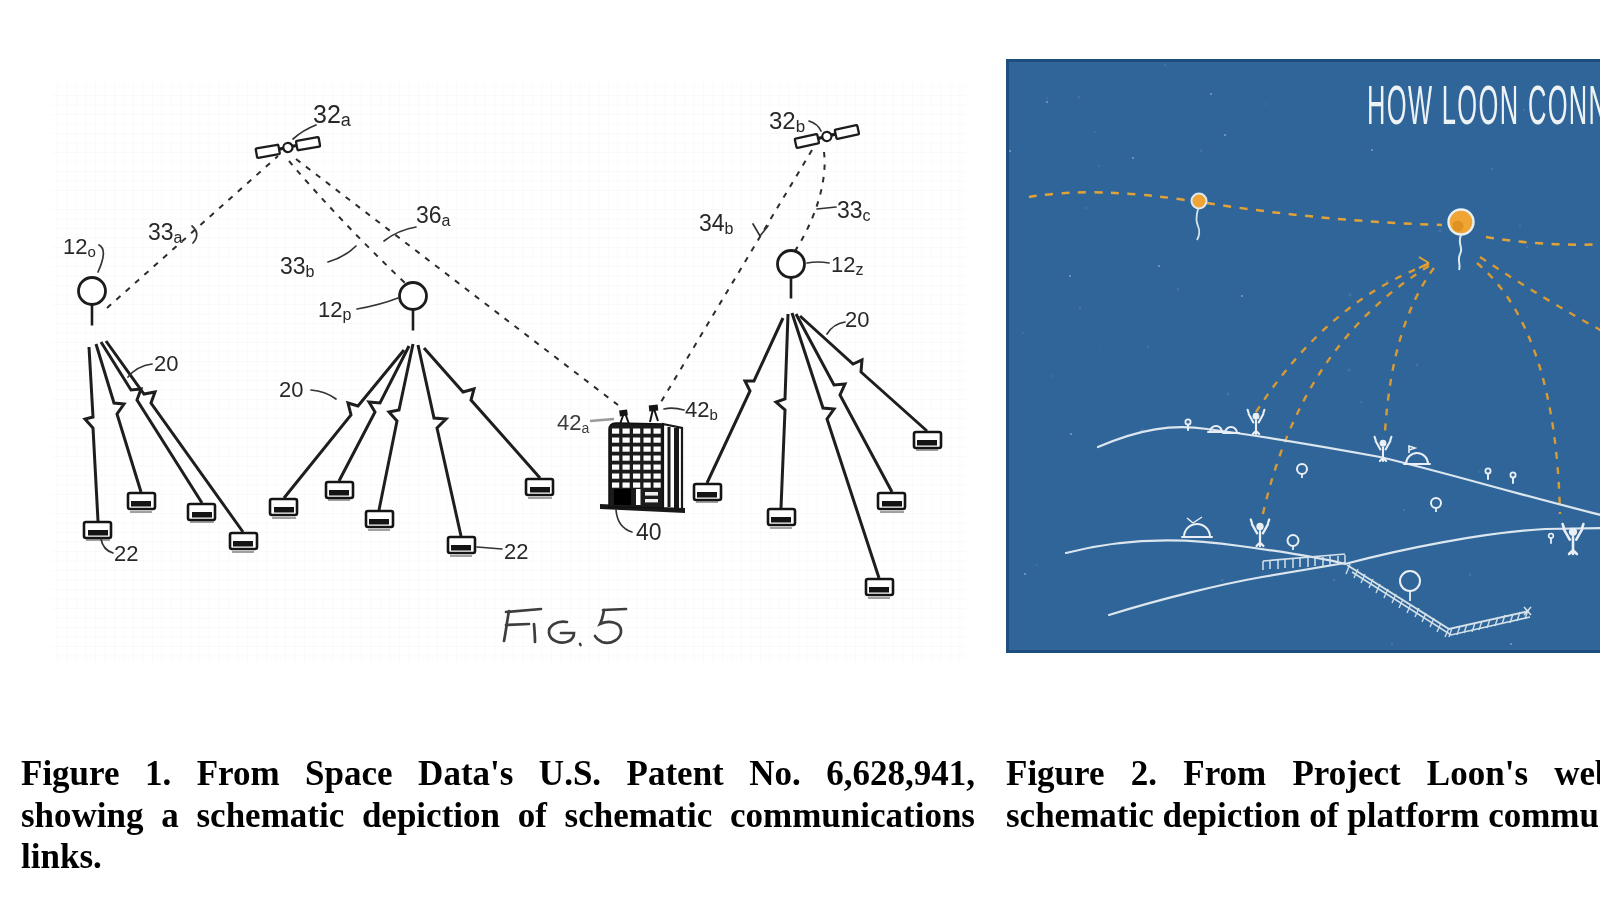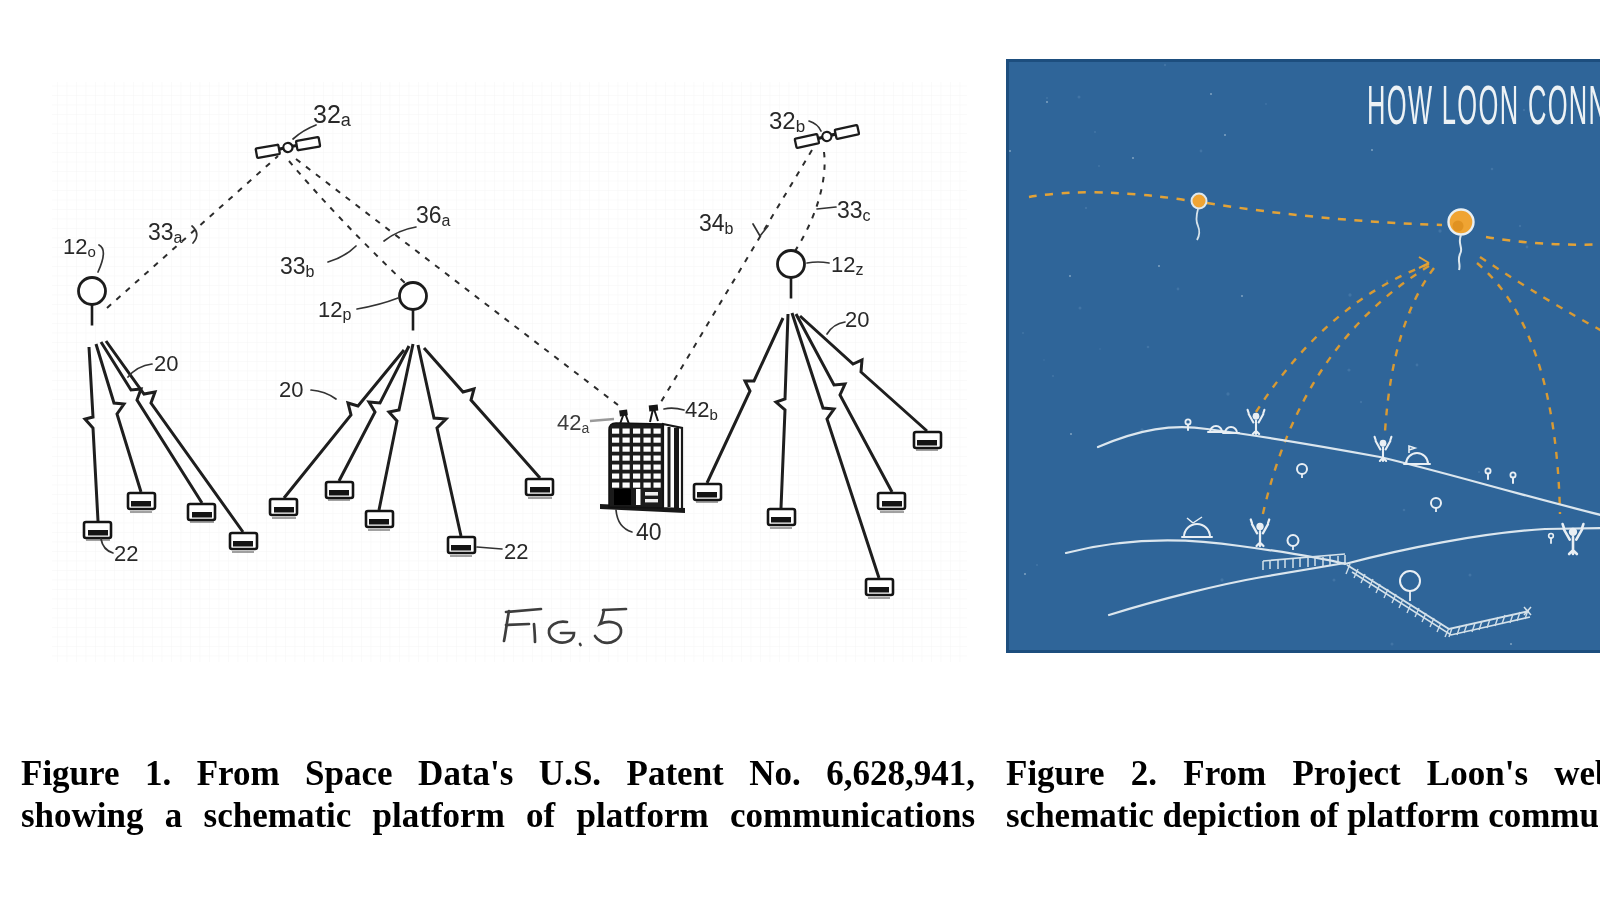--- a/index.html
+++ b/index.html
@@ -395,18 +395,19 @@
         <g transform="translate(1551,543) scale(0.9)">
           <circle cx="0" cy="-8" r="2.6" fill="none" stroke="#e9eff4" stroke-width="1.8"></circle>
           <path d="M0,-5.5 L0,0" stroke="#e9eff4" stroke-width="2" fill="none" stroke-linecap="round"></path>
         </g>
         <circle cx="1410" cy="581" r="10" fill="none" stroke="#e9eff4" stroke-width="2"></circle>
         <line x1="1410" y1="590" x2="1410" y2="601" stroke="#e9eff4" stroke-width="1.8"></line>
       </g>
 </svg>
 <div class="cap" style="left:21px">
 <div class="j">Figure 1. From Space Data's U.S. Patent No. 6,628,941,</div>
-<div class="j">showing a schematic platform of platform communications</div>
+<div class="j">showing a schematic depiction of schematic communications</div>
+<div>links.</div>
 </div>
 <div class="cap" style="left:1006px;width:1300px">
 <div style="white-space:nowrap;word-spacing:17.5px">Figure 2. From Project Loon's website, showing a</div>
 <div style="white-space:nowrap">schematic depiction of platform communications links.</div>
 </div>
 </div>
 </body></html>

